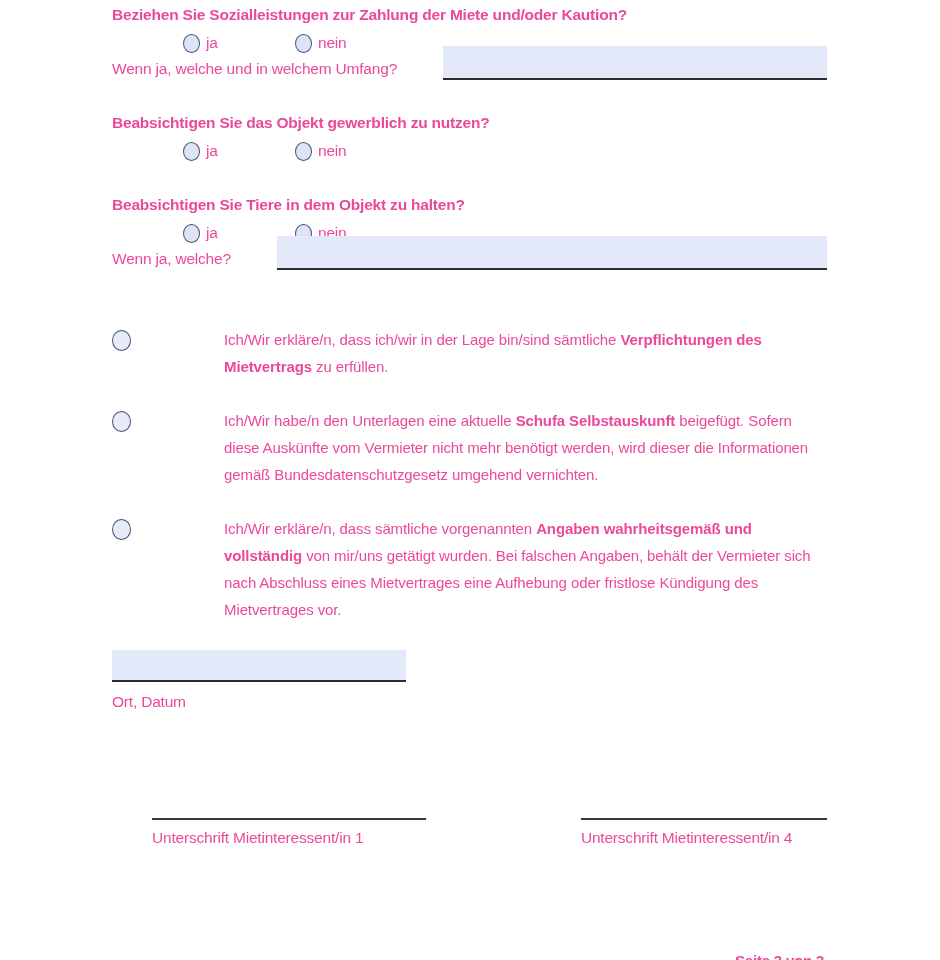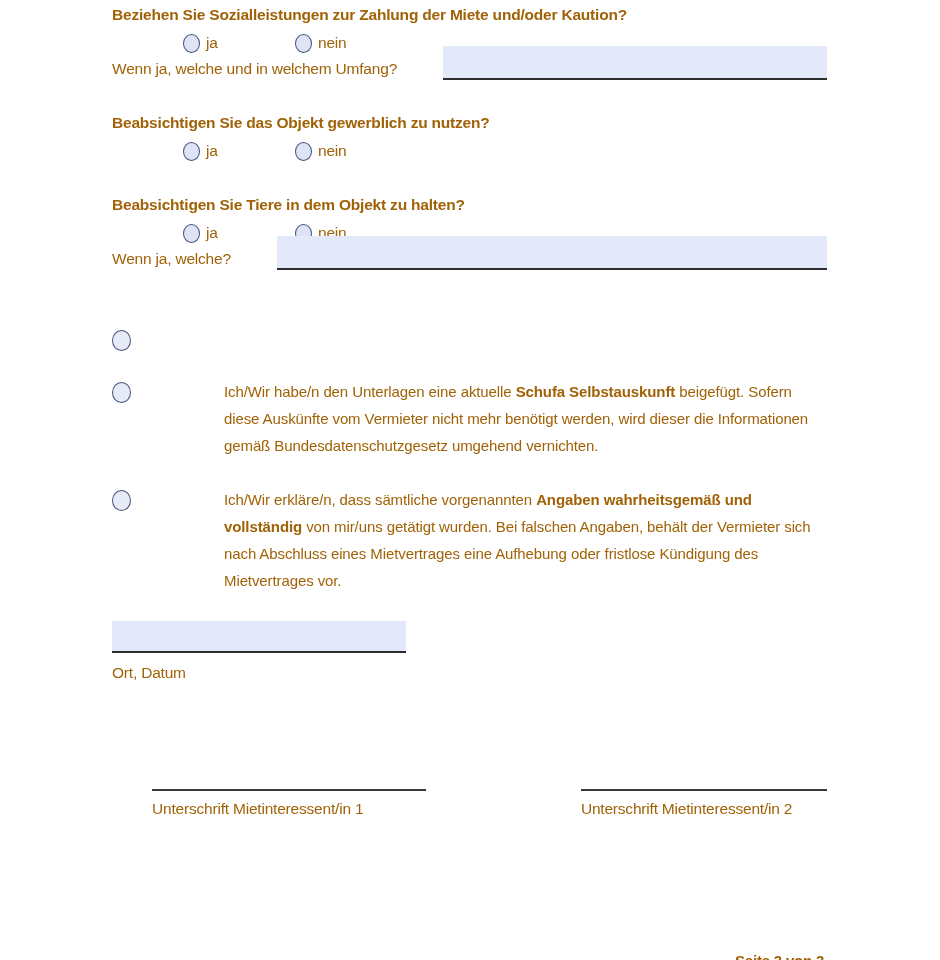--- a/index.html
+++ b/index.html
@@ -4,21 +4,21 @@
 <style>
   * { margin: 0; padding: 0; box-sizing: border-box; }
   html, body { background: #ffffff; }
   .page {
     position: relative;
     width: 940px;
     height: 960px;
     background: #ffffff;
     overflow: hidden;
     font-family: "Liberation Sans", sans-serif;
-    color: #a16207;
+    color: #ec4899;
     font-size: 15.5px;
     letter-spacing: -0.2px;
   }
   .content {
     position: absolute;
     left: 112px;
     top: 4px;
     width: 715px;
   }
 
@@ -170,20 +170,21 @@
       </div>
       <div class="answer-row">
         <span class="answer-label">Wenn ja, welche?</span>
         <div class="answer-field"></div>
       </div>
     </div>
 
     <div class="declarations">
       <div class="decl">
         <span class="decl-radio"></span>
+        <div class="decl-text"><span>Ich/Wir erkläre/n, dass ich/wir in der Lage bin/sind sämtliche </span><span style="font-weight: bold;">Verpflichtungen des Mietvertrags</span><span> zu erfüllen.</span></div>
       </div>
       <div class="decl">
         <span class="decl-radio"></span>
         <div class="decl-text"><span>Ich/Wir habe/n den Unterlagen eine aktuelle </span><span style="font-weight: bold;">Schufa Selbstauskunft</span><span> beigefügt. Sofern diese Auskünfte vom Vermieter nicht mehr benötigt werden, wird dieser die Informationen gemäß Bundesdatenschutzgesetz umgehend vernichten.</span></div>
       </div>
       <div class="decl">
         <span class="decl-radio"></span>
         <div class="decl-text"><span>Ich/Wir erkläre/n, dass sämtliche vorgenannten </span><span style="font-weight: bold;">Angaben wahrheitsgemäß und vollständig</span><span> von mir/uns getätigt wurden. Bei falschen Angaben, behält der Vermieter sich nach Abschluss eines Mietvertrages eine Aufhebung oder fristlose Kündigung des Mietvertrages vor.</span></div>
       </div>
     </div>
@@ -193,20 +194,20 @@
       <div class="ort-label">Ort, Datum</div>
     </div>
 
     <div class="sig-row">
       <div class="sig-col-1">
         <div class="sig-line"></div>
         <div class="sig-label">Unterschrift Mietinteressent/in 1</div>
       </div>
       <div class="sig-col-2">
         <div class="sig-line"></div>
-        <div class="sig-label">Unterschrift Mietinteressent/in 2</div>
+        <div class="sig-label">Unterschrift Mietinteressent/in 4</div>
       </div>
     </div>
 
   </div>
 
   <div class="footer-page">Seite 3 von 3</div>
 </div>
 
 </body></html>

